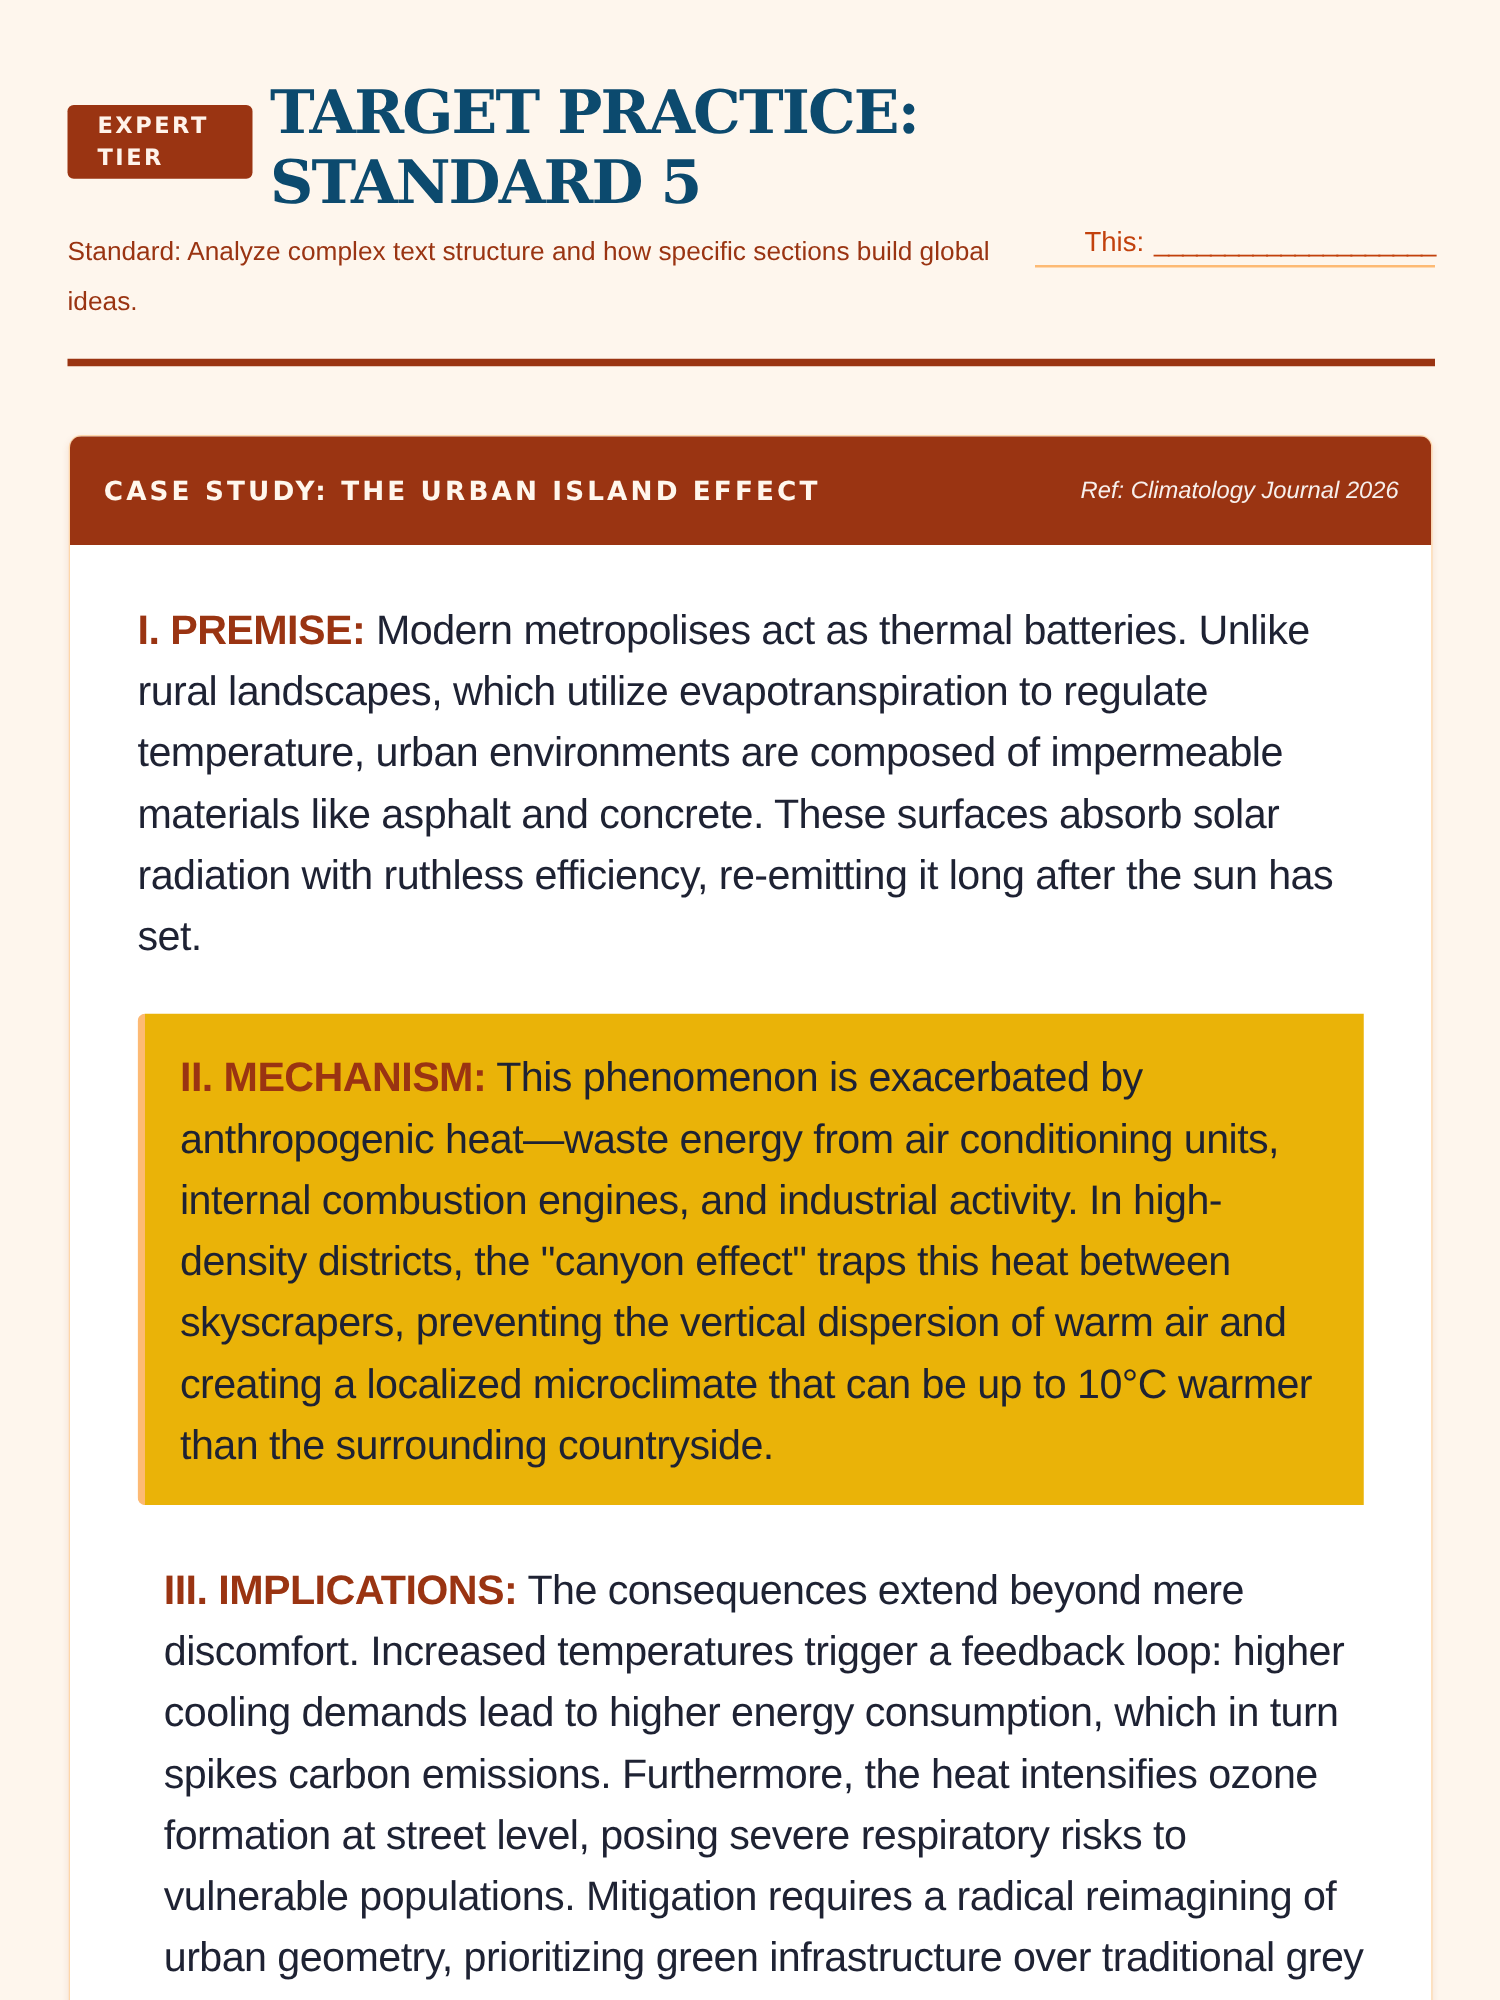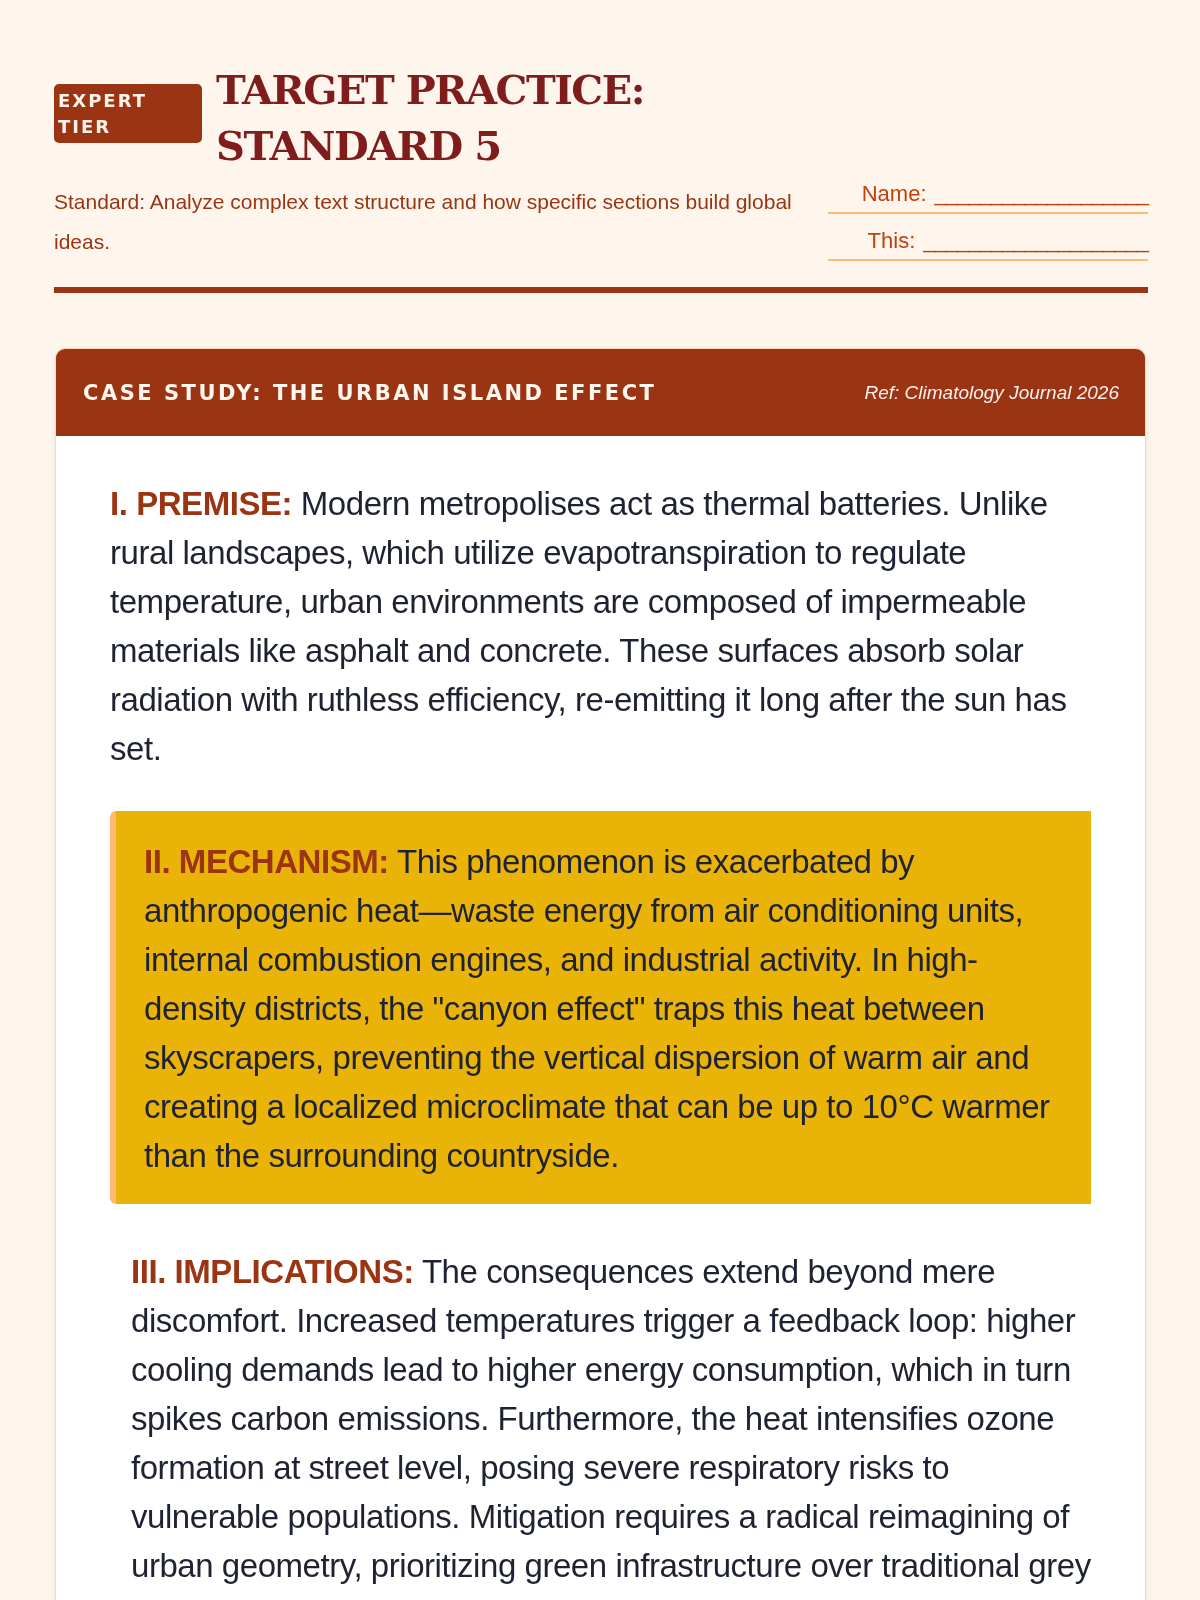--- a/index.html
+++ b/index.html
@@ -21,30 +21,30 @@
       margin-top: 22px;
       width: 148px; height: 59px;
       background: #9a3412;
       border-radius: 5px;
       color: #fff3ea;
       font-family: "DejaVu Sans", sans-serif;
       font-weight: bold;
       font-size: 18px;
       letter-spacing: 2px;
       line-height: 26px;
-      padding: 4px 4px;
+      padding: 4px 24px;
       text-transform: uppercase;
     }
     .title {
       margin-left: 14px;
       font-family: "DejaVu Serif", serif;
       font-weight: bold;
-      font-size: 40px;
+      font-size: 48px;
       line-height: 56px;
-      color: #7f1d1d;
+      color: #0c4a6e;
       letter-spacing: -1.5px;
       width: 560px;
     }
     .standard {
       position: absolute; left: 54px; top: 182px;
       width: 760px;
       font-size: 21px; line-height: 40px;
       color: #9a3412;
     }
     .fields {
@@ -132,24 +132,20 @@
 
   <div class="header-top">
     <div class="badge">EXPERT TIER</div>
     <h1 class="title">TARGET PRACTICE: STANDARD 5</h1>
   </div>
 
   <div class="standard">Standard: Analyze complex text structure and how specific sections build global ideas.</div>
 
   <div class="fields">
     <div class="field">
-      <span class="label">Name:</span>
-      <span class="blank">___________________</span>
-    </div>
-    <div class="field">
       <span class="label">This:</span>
       <span class="blank">____________________</span>
     </div>
   </div>
 
   <div class="rule"></div>
 
   <div class="card">
     <div class="card-header">
       <div class="card-title">CASE STUDY: THE URBAN ISLAND EFFECT</div>

